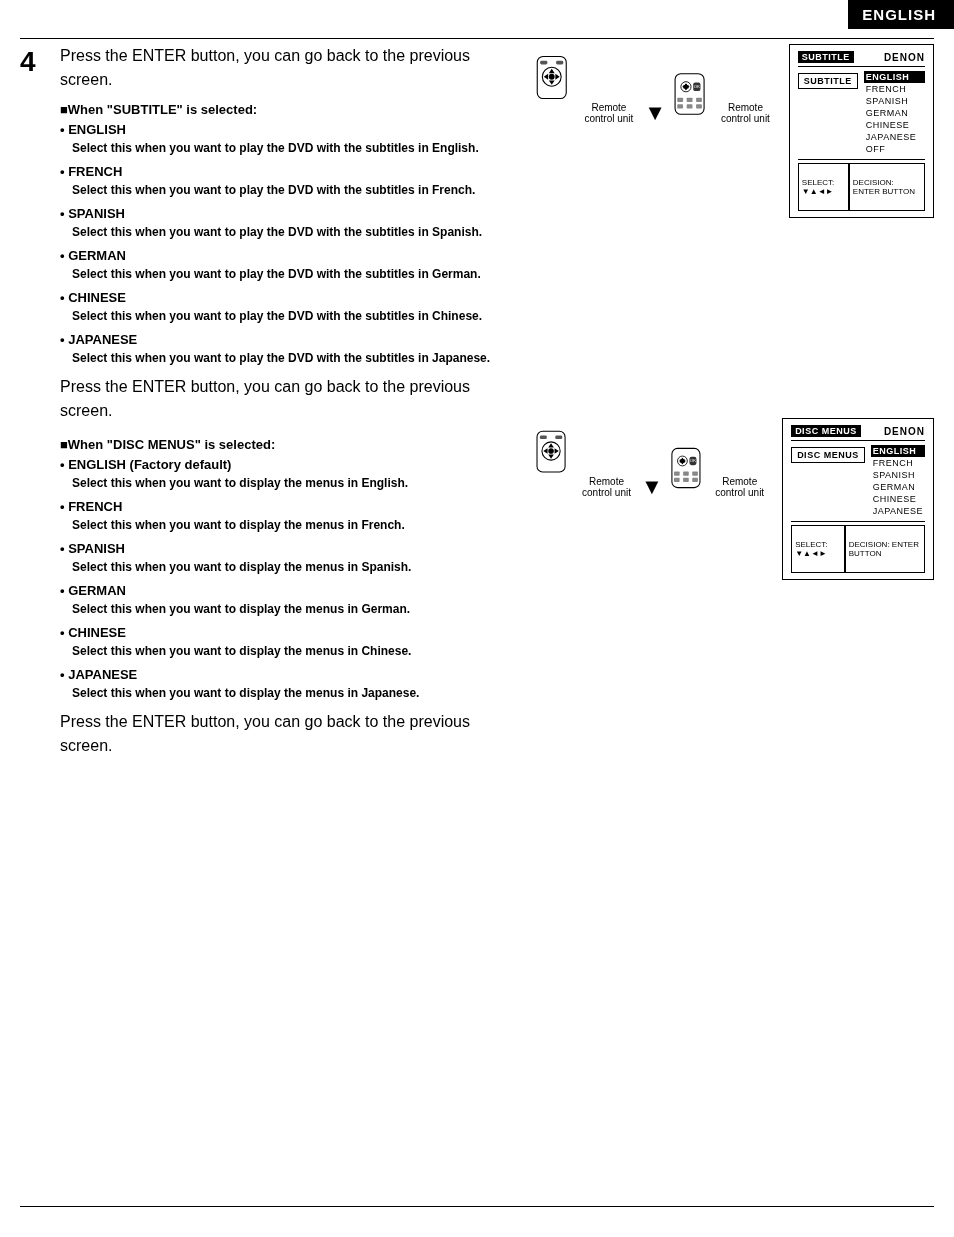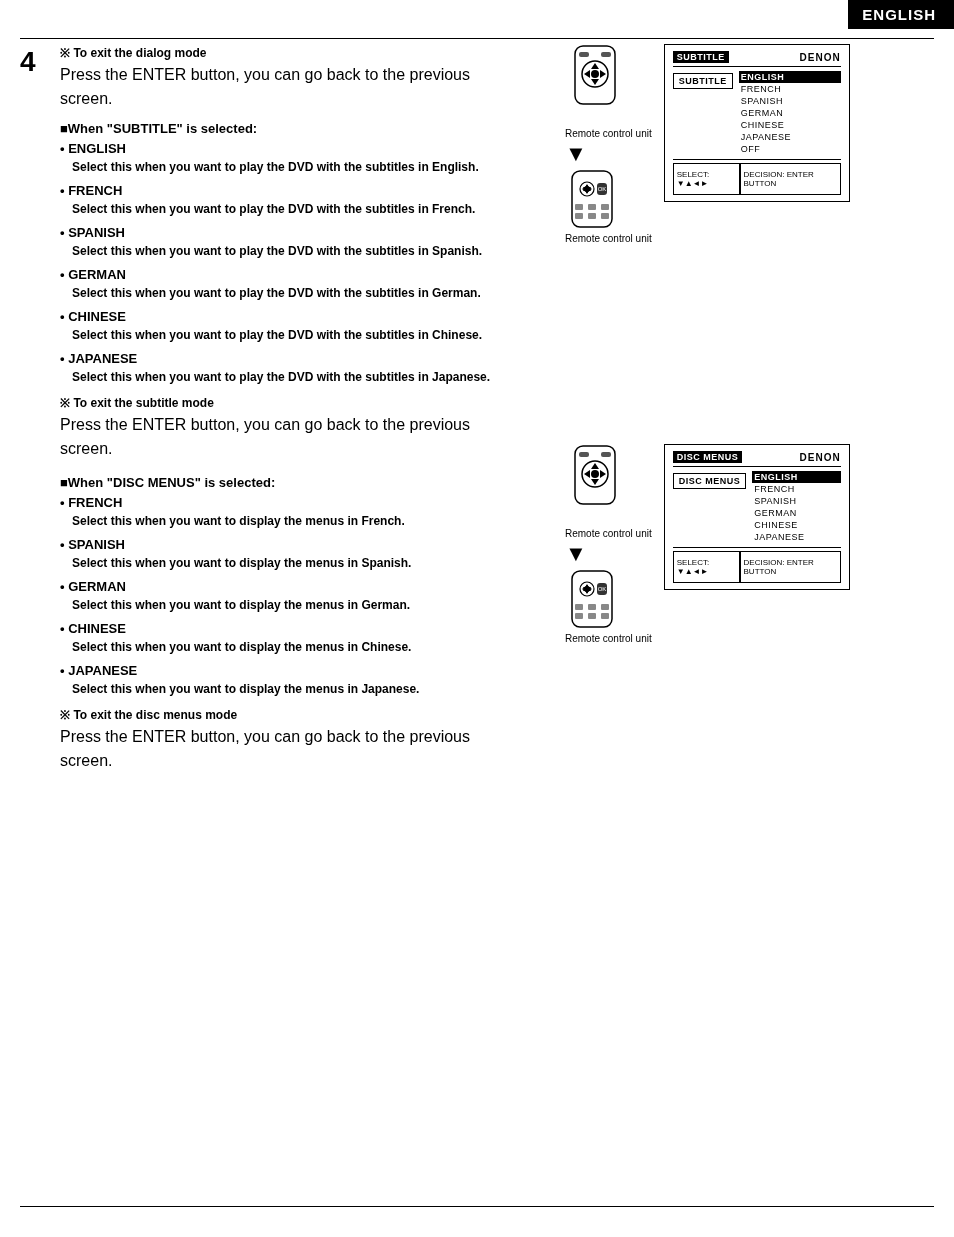--- a/index.html
+++ b/index.html
@@ -123,24 +123,22 @@
     .item-body {
       font-size: 12px;
       line-height: 1.5;
       text-align: justify;
       padding-left: 12px;
       font-weight: bold;
     }
 
     .remote-illustration {
       display: flex;
-      flex-direction: column;
-      align-items: flex-start;
+      align-items: flex-end;
       gap: 4px;
-      margin-left: 35px;
     }
 
     .remote-label {
       font-size: 10px;
       text-align: center;
     }
 
     .arrow-down {
       font-size: 22px;
       text-align: center;
@@ -219,21 +217,21 @@
       justify-content: space-between;
       border-top: 1px solid #000;
       margin-top: 4px;
       padding-top: 3px;
       font-size: 8px;
     }
 
     .osd-footer-left, .osd-footer-right {
       font-size: 8px;
       border: 1px solid #000;
-      padding: 6px 3px;
+      padding: 14px 3px;
     }
 
     
     svg.remote-svg {
       width: 60px;
       height: 80px;
     }
 
     svg.remote-svg2 {
       width: 55px;
@@ -252,23 +250,20 @@
 </div>
 
 <hr class="top-rule">
 
 <div class="step-number">4</div>
 
 <div class="main-content">
   <div class="left-col">
 
     <div class="exit-note">
-      <div class="note-title">
-        <span>※</span>&nbsp;<span>To exit the dialog mode</span>
-      </div>
       <div class="note-body">Press the ENTER button, you can go back to the previous screen.</div>
     </div>
 
     <div class="section-block">
       <div class="section-title">■When "SUBTITLE" is selected:</div>
 
       <div class="item">
         <div class="item-label">ENGLISH</div>
         <div class="item-body">Select this when you want to play the DVD with the subtitles in English.</div>
       </div>
@@ -290,30 +285,31 @@
       </div>
       <div class="item">
         <div class="item-label">JAPANESE</div>
         <div class="item-body">Select this when you want to play the DVD with the subtitles in Japanese.</div>
       </div>
       <div class="item">
       </div>
     </div>
 
     <div class="exit-note" style="margin-bottom:14px;">
-      <div class="note-title">
-        <span>※</span>&nbsp;<span>To exit the subtitle mode</span>
-      </div>
       <div class="note-body">Press the ENTER button, you can go back to the previous screen.</div>
     </div>
 
     <div class="section-block">
       <div class="section-title">■When "DISC MENUS" is selected:</div>
 
       <div class="item">
+        <div class="item-label">ENGLISH (Factory default)</div>
+        <div class="item-body">Select this when you want to display the menus in English.</div>
+      </div>
+      <div class="item">
         <div class="item-label">FRENCH</div>
         <div class="item-body">Select this when you want to display the menus in French.</div>
       </div>
       <div class="item">
         <div class="item-label">SPANISH</div>
         <div class="item-body">Select this when you want to display the menus in Spanish.</div>
       </div>
       <div class="item">
         <div class="item-label">GERMAN</div>
         <div class="item-body">Select this when you want to display the menus in German.</div>
@@ -322,23 +318,20 @@
         <div class="item-label">CHINESE</div>
         <div class="item-body">Select this when you want to display the menus in Chinese.</div>
       </div>
       <div class="item">
         <div class="item-label">JAPANESE</div>
         <div class="item-body">Select this when you want to display the menus in Japanese.</div>
       </div>
     </div>
 
     <div class="exit-note">
-      <div class="note-title">
-        <span>※</span>&nbsp;<span>To exit the disc menus mode</span>
-      </div>
       <div class="note-body">Press the ENTER button, you can go back to the previous screen.</div>
     </div>
   </div>
 
   <div class="right-col">
 
     <div class="right-section">
       <div style="display:flex; gap:12px; align-items:flex-start;">
         <div class="remote-illustration">
 

